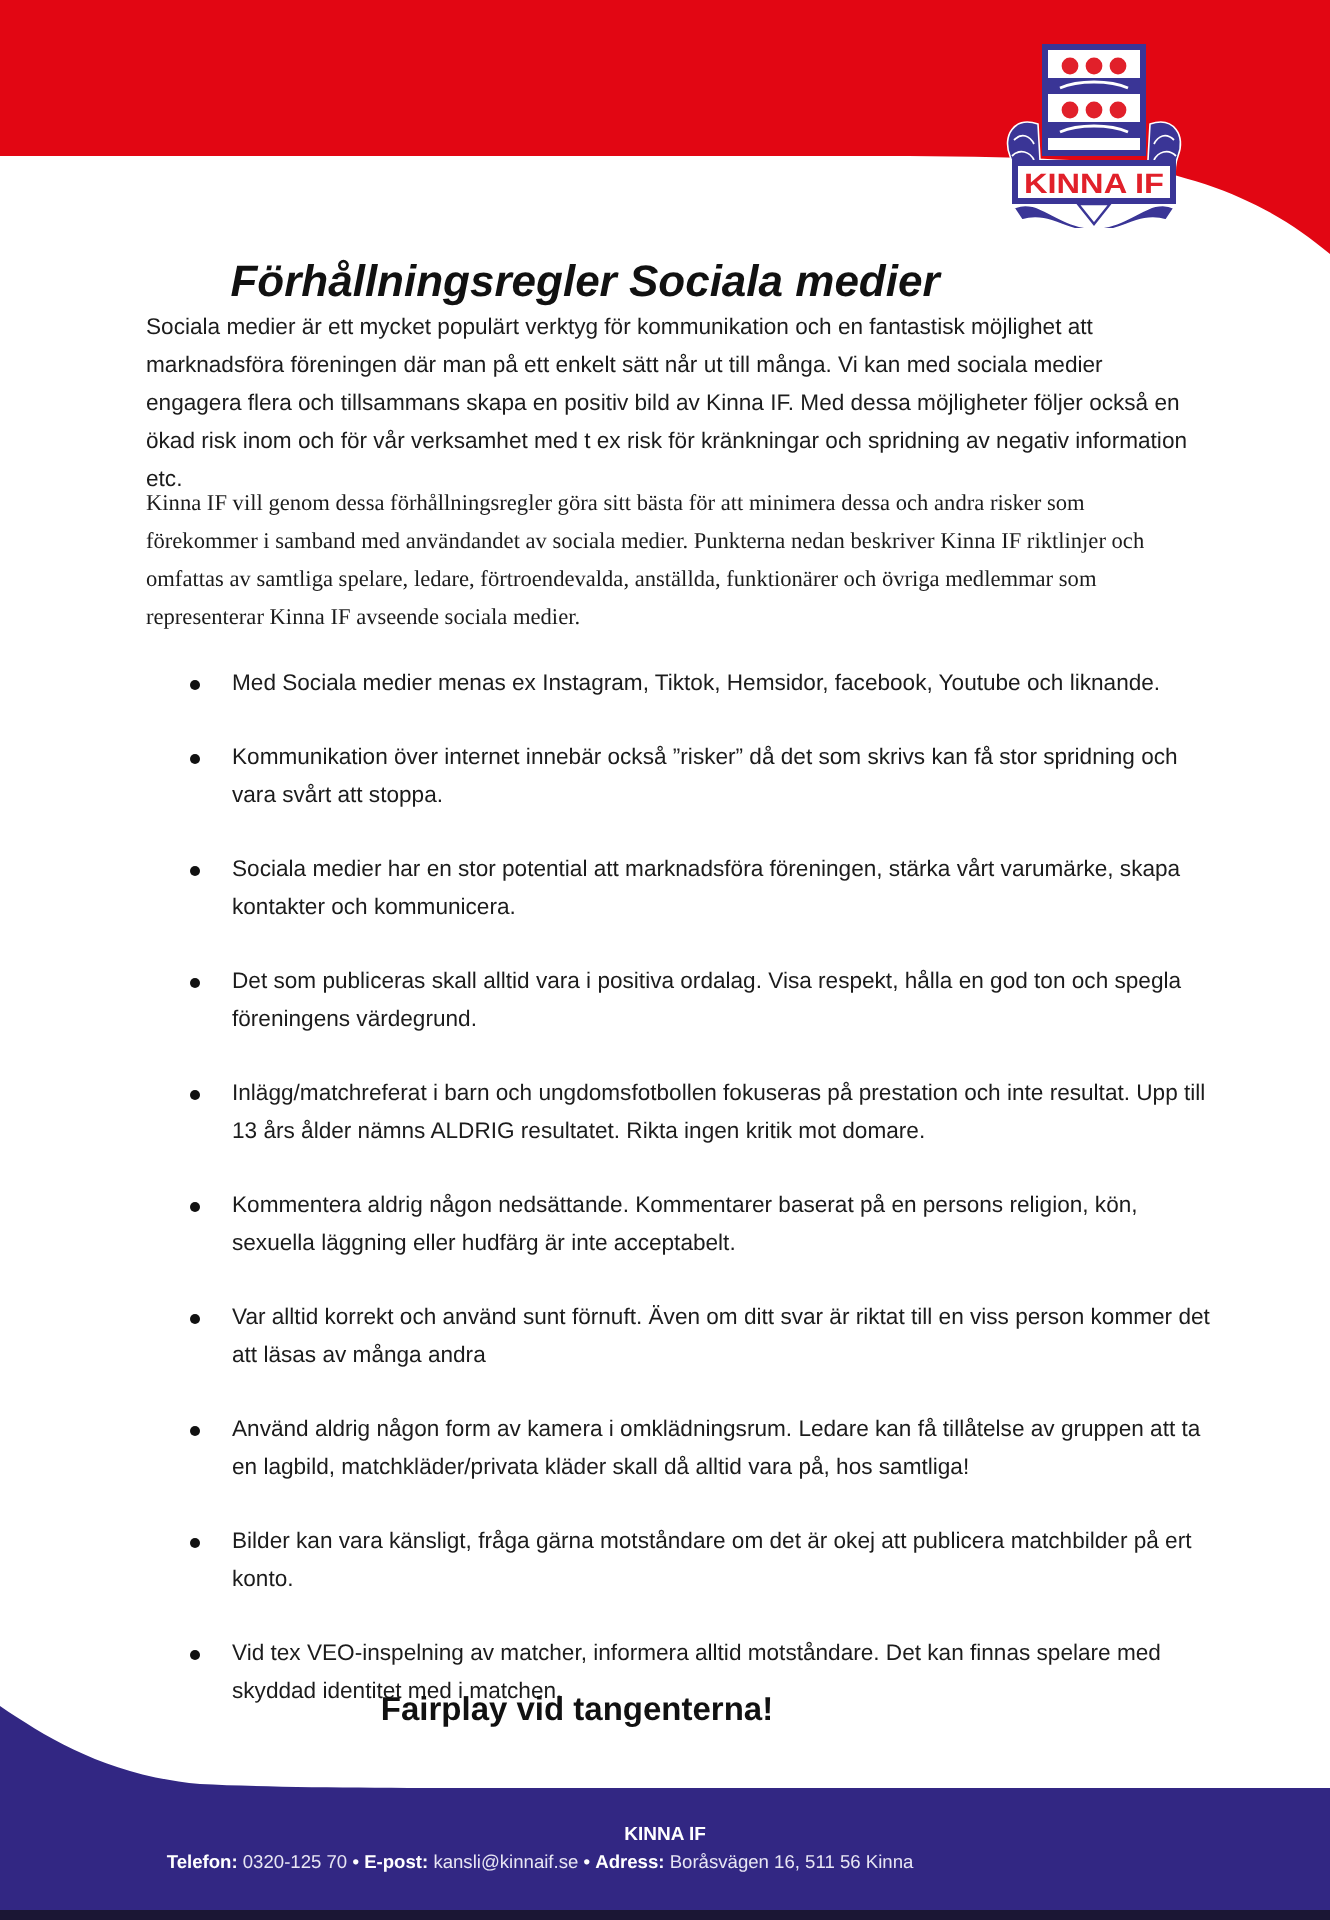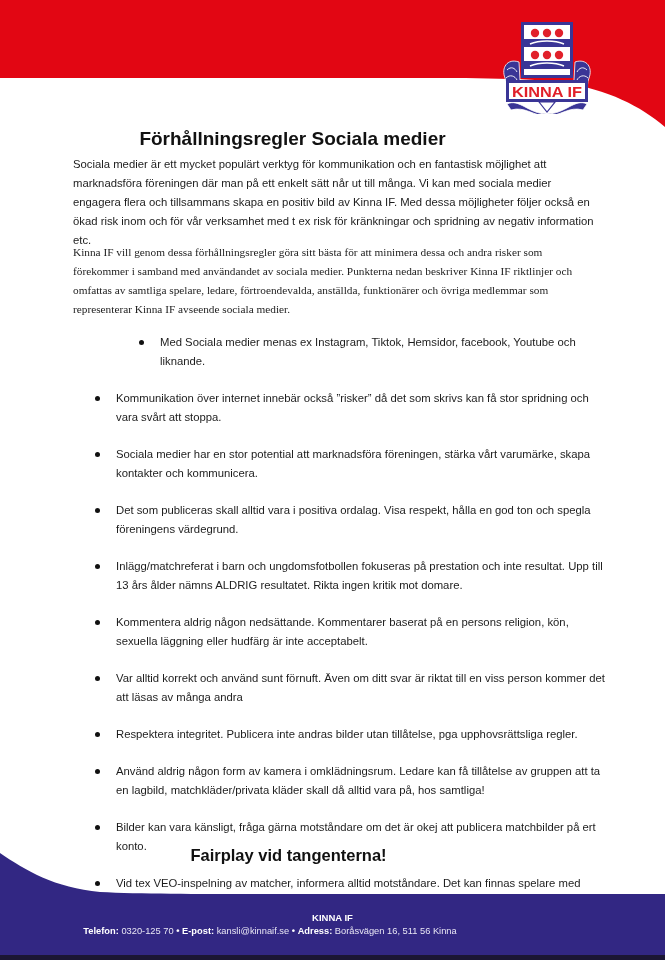--- a/index.html
+++ b/index.html
@@ -6,21 +6,21 @@
     html, body { width: 665px; height: 960px; background: #ffffff; overflow: hidden; }
     body { position: relative; font-family: "Liberation Sans", sans-serif; color: #1a1a1a; }
 
     .header-bg { position: absolute; left: 0; top: 0; width: 665px; height: 130px; }
     .footer-bg { position: absolute; left: 0; top: 840px; width: 665px; height: 120px; }
 
     .logo { position: absolute; left: 499px; top: 18px; width: 96px; height: 96px; }
 
     .title {
       position: absolute; left: 0; width: 585px; top: 128px;
-      text-align: center; font-weight: bold; font-size: 19px; color: #111;
+      text-align: center; font-weight: bold; font-size: 22px; color: #111; font-style: italic;
     }
 
     .para {
       position: absolute; left: 73px; width: 525px;
       font-size: 11.3px; line-height: 19px; color: #1c1c1c;
     }
     .p1 { top: 155px; }
     .p2 { top: 243px; font-family: Liberation Serif, serif; }
 
     .bullets { position: absolute; left: 0; top: 333px; width: 665px; list-style: none; }
@@ -92,28 +92,27 @@
   <text x="48" y="78.5" text-anchor="middle" font-family="Liberation Sans, sans-serif" font-weight="bold" font-size="14" fill="#e1202a" textLength="70" lengthAdjust="spacingAndGlyphs">KINNA IF</text>
   <path d="M40,84 L48,94 L56,84 Z" fill="#ffffff" stroke="#3a3596" stroke-width="1.2"></path>
 </svg>
 
 <div class="title">Förhållningsregler Sociala medier</div>
 
 <p class="para p1">Sociala medier är ett mycket populärt verktyg för kommunikation och en fantastisk möjlighet att marknadsföra föreningen där man på ett enkelt sätt når ut till många. Vi kan med sociala medier engagera flera och tillsammans skapa en positiv bild av Kinna IF. Med dessa möjligheter följer också en ökad risk inom och för vår verksamhet med t ex risk för kränkningar och spridning av negativ information etc.</p>
 <p class="para p2">Kinna IF vill genom dessa förhållningsregler göra sitt bästa för att minimera dessa och andra risker som förekommer i samband med användandet av sociala medier. Punkterna nedan beskriver Kinna IF riktlinjer och omfattas av samtliga spelare, ledare, förtroendevalda, anställda, funktionärer och övriga medlemmar som representerar Kinna IF avseende sociala medier.</p>
 
 <ul class="bullets">
-  <li class="bullet" style="margin-bottom:18px;margin-left:44px;"><span class="bullet-dot"></span><span>Med Sociala medier menas ex Instagram, Tiktok, Hemsidor, facebook, Youtube och liknande.</span></li>
+  <li class="bullet" style="margin-bottom:18px;"><span class="bullet-dot"></span><span>Med Sociala medier menas ex Instagram, Tiktok, Hemsidor, facebook, Youtube och liknande.</span></li>
   <li class="bullet" style="margin-bottom:18px;"><span class="bullet-dot"></span><span>Kommunikation över internet innebär också ”risker” då det som skrivs kan få stor spridning och vara svårt att stoppa.</span></li>
   <li class="bullet" style="margin-bottom:18px;"><span class="bullet-dot"></span><span>Sociala medier har en stor potential att marknadsföra föreningen, stärka vårt varumärke, skapa kontakter och kommunicera.</span></li>
   <li class="bullet" style="margin-bottom:18px;"><span class="bullet-dot"></span><span>Det som publiceras skall alltid vara i positiva ordalag.  Visa respekt, hålla en god ton och spegla föreningens värdegrund.</span></li>
   <li class="bullet" style="margin-bottom:18px;"><span class="bullet-dot"></span><span>Inlägg/matchreferat i barn och ungdomsfotbollen fokuseras på prestation och inte resultat. Upp till 13 års ålder nämns ALDRIG resultatet.  Rikta ingen kritik mot domare.</span></li>
   <li class="bullet" style="margin-bottom:18px;"><span class="bullet-dot"></span><span>Kommentera aldrig någon nedsättande. Kommentarer baserat på en persons religion, kön, sexuella läggning eller hudfärg är inte acceptabelt.</span></li>
   <li class="bullet" style="margin-bottom:18px;"><span class="bullet-dot"></span><span>Var alltid korrekt och använd sunt förnuft. Även om ditt svar är riktat till en viss person kommer det att läsas av många andra</span></li>
-  <li class="bullet" style="margin-bottom:18px;"><span class="bullet-dot"></span><span>Respektera integritet. Publicera inte andras bilder utan tillåtelse, pga upphovsrättsliga regler.</span></li>
   <li class="bullet" style="margin-bottom:18px;"><span class="bullet-dot"></span><span>Använd aldrig någon form av kamera i omklädningsrum. Ledare kan få tillåtelse av gruppen att ta en lagbild, matchkläder/privata kläder skall då alltid vara på, hos samtliga!</span></li>
   <li class="bullet" style="margin-bottom:18px;"><span class="bullet-dot"></span><span>Bilder kan vara känsligt, fråga gärna motståndare om det är okej att publicera matchbilder på ert konto.</span></li>
   <li class="bullet"><span class="bullet-dot"></span><span>Vid tex VEO-inspelning av matcher, informera alltid motståndare. Det kan finnas spelare med skyddad identitet med i matchen.</span></li>
 </ul>
 
 <div class="closing">Fairplay vid tangenterna!</div>
 
 <svg class="footer-bg" viewBox="0 0 665 120" preserveAspectRatio="none">
   <path fill="#322783" d="M0,13 C25,30 55,48 100,52 C140,54 200,54 260,54 L665,54 L665,120 L0,120 Z"></path>
 </svg>

